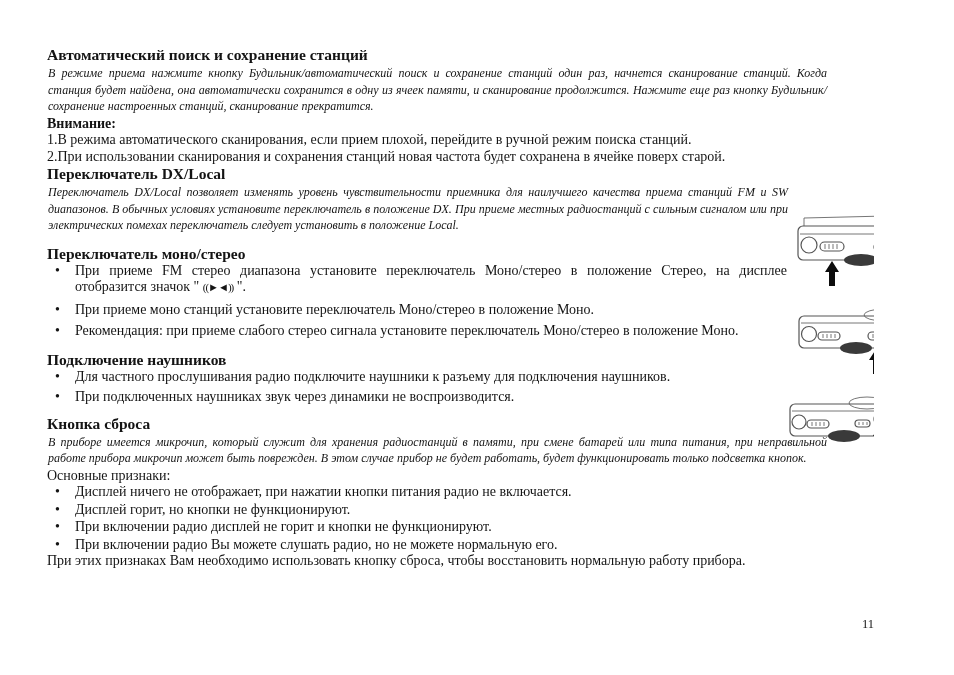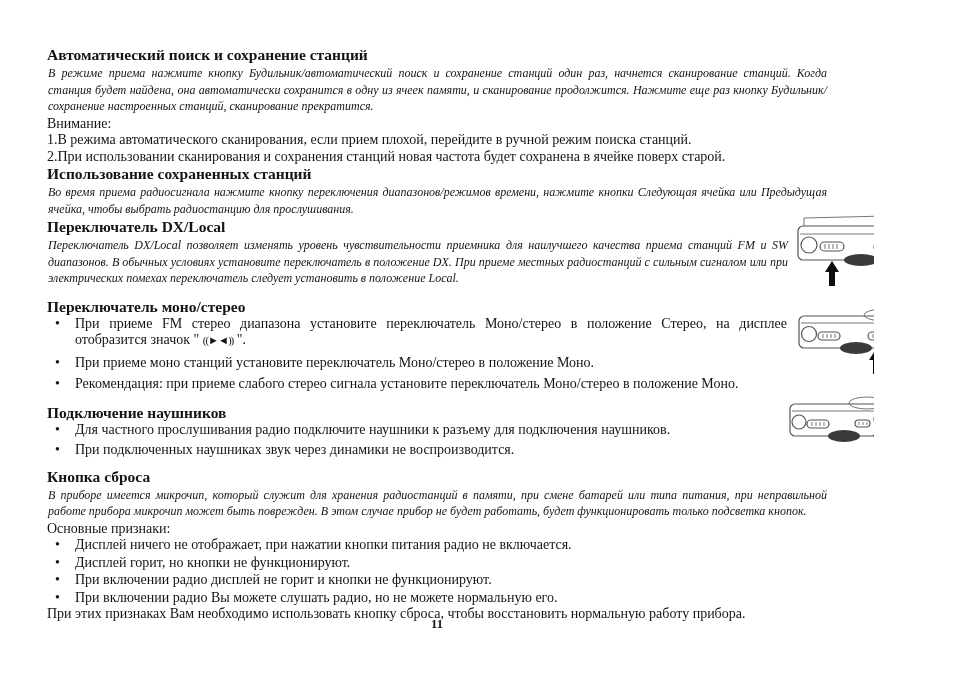--- a/index.html
+++ b/index.html
@@ -12,63 +12,58 @@
     overflow:hidden;
   }
   .content{padding:46px 46px 0 47px;}
   .heading{
     font-size:15.5px;font-weight:bold;line-height:18px;margin:0;
   }
   .body-par{
     font-size:12px;line-height:16.5px;margin:1px;text-align:justify;font-style:italic;
   }
   .plain-line{font-size:14px;line-height:16.5px;margin:0;}
-  .bold-line{font-size:14px;line-height:16.5px;margin:0;font-weight:normal;}
+  .bold-line{font-size:14px;line-height:16.5px;margin:0;font-weight:bold;}
   .narrow{width:740px;}
   ul.bullets{list-style:none;margin:0;padding:0;}
   ul.bullets li{display:flex;font-size:14px;line-height:16.5px;}
   .blt{flex:0 0 28px;padding-left:8px;box-sizing:border-box;}
   .btxt{flex:1;text-align:justify;}
   .sec-mono{margin-top:11px;}
   .sec-phones{margin-top:11px;}
   .sec-reset{margin-top:9px;}
   .sec-mono li + li{margin-top:6px;}
   .sec-mono li.b3{margin-top:5px;}
   .sec-phones li + li{margin-top:4px;}
   .sec-reset li + li{margin-top:1px;}
   .stereo{font-size:11px;letter-spacing:-1px;white-space:nowrap;}
   .figure{position:absolute;}
   .page-num{
-    position:absolute;left:0;right:0;top:617px;text-align:center;
+    position:absolute;left:0;right:0;top:617px;text-align:right;
     font-size:12.5px;
-    font-weight:bold;
   }
   svg .ln{fill:none;stroke:#555;stroke-width:1.2;}
   svg .lnthin{fill:none;stroke:#666;stroke-width:0.9;}
   svg .dark{fill:#3a3a3a;stroke:none;}
   svg .arrow{fill:#0d0d0d;stroke:none;}
 </style>
 </head>
 <body>
 
 <div class="page">
   <div class="content">
 
     <div>
       <h2 class="heading">Автоматический поиск и сохранение станций</h2>
       <p class="body-par">В режиме приема нажмите кнопку Будильник/автоматический поиск и сохранение станций один раз, начнется сканирование станций. Когда станция будет найдена, она автоматически сохранится в одну из ячеек памяти, и сканирование продолжится. Нажмите еще раз кнопку Будильник/сохранение настроенных станций, сканирование прекратится.</p>
       <p class="bold-line">Внимание:</p>
       <p class="plain-line">1.В режима автоматического сканирования, если прием плохой, перейдите в ручной режим поиска станций.</p>
       <p class="plain-line">2.При использовании сканирования и сохранения станций новая частота будет сохранена в ячейке поверх старой.</p>
     </div>
 
-    <div>
-      <h2 class="heading">Использование сохраненных станций</h2>
-      <p class="body-par">Во время приема радиосигнала нажмите кнопку переключения диапазонов/режимов времени, нажмите кнопки Следующая ячейка или Предыдущая ячейка, чтобы выбрать радиостанцию для прослушивания.</p>
-    </div>
 
     <div>
       <h2 class="heading">Переключатель DX/Local</h2>
       <p class="body-par narrow">Переключатель DX/Local позволяет изменять уровень чувствительности приемника для наилучшего качества приема станций FM и SW диапазонов. В обычных условиях установите переключатель в положение DX. При приеме местных радиостанций с сильным сигналом или при электрических помехах переключатель следует установить в положение Local.</p>
     </div>
 
     <div class="sec-mono">
       <h2 class="heading">Переключатель моно/стерео</h2>
       <ul class="bullets narrow">
         <li>

